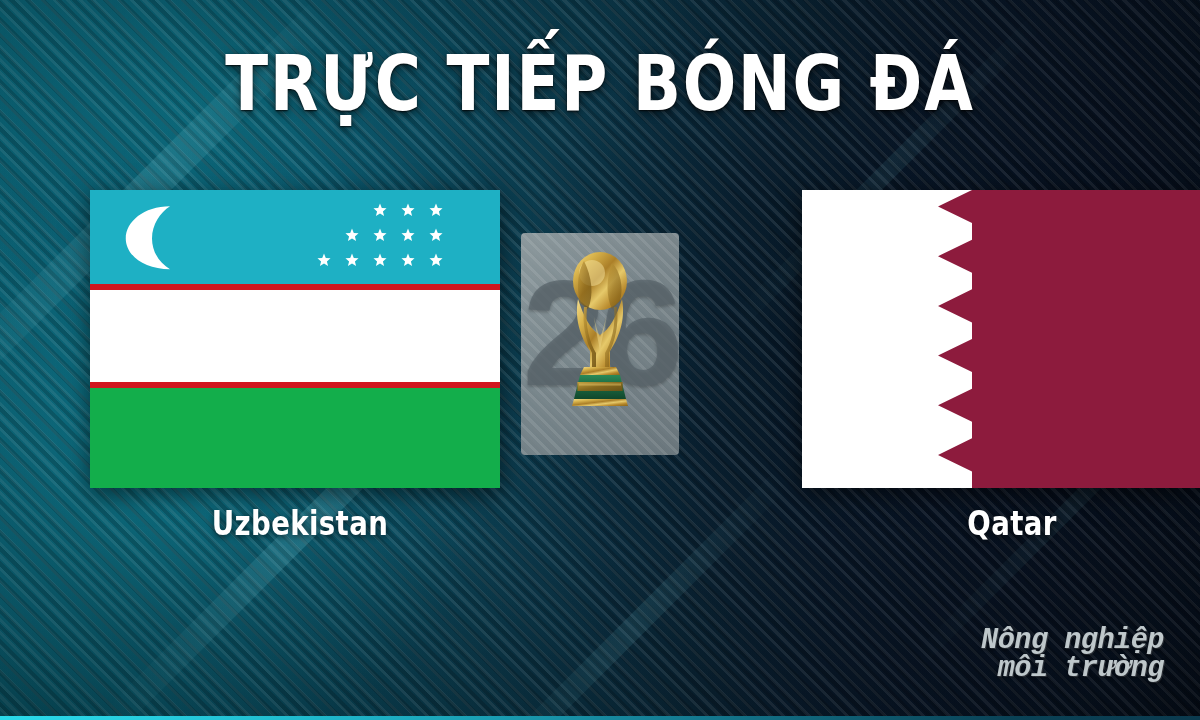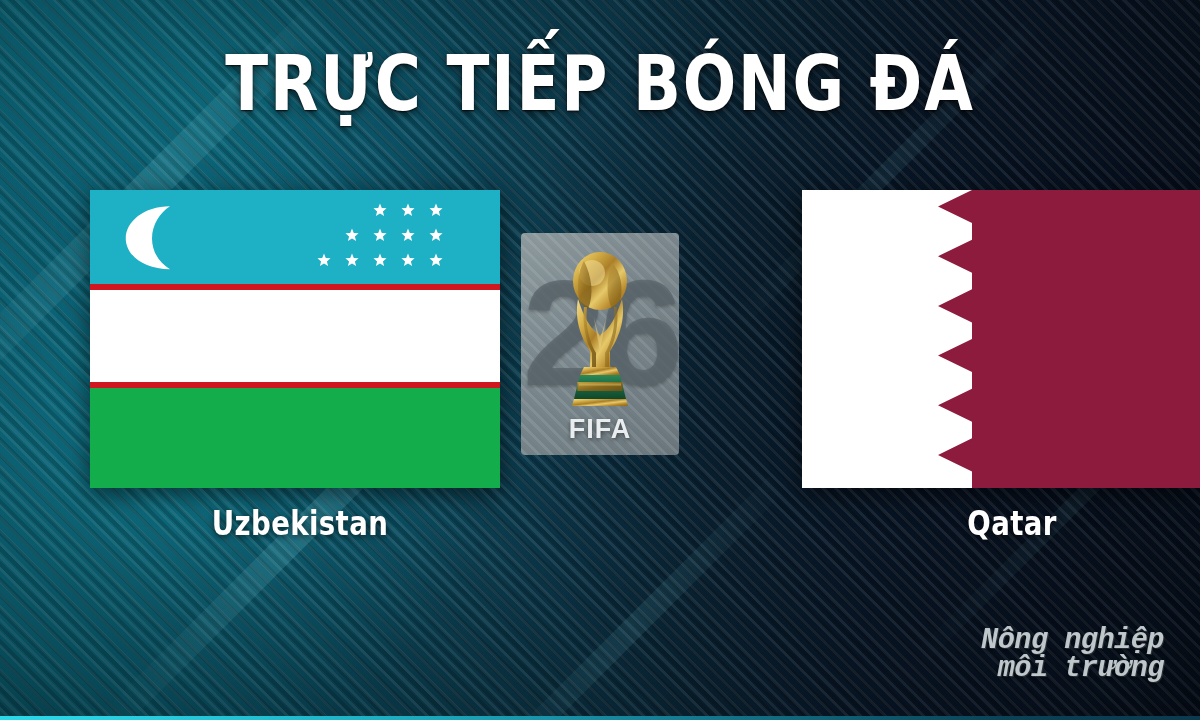--- a/index.html
+++ b/index.html
@@ -424,21 +424,20 @@
       <path d="M30 120 L62 120 L66 128 L26 128 Z" fill="url(#gold)"></path>
 
       <path d="M26 128 L66 128 L72 152 L20 152 Z" fill="url(#baseGreen)"></path>
 
       <rect x="23.4" y="135" width="45.2" height="9" fill="url(#goldDark)" opacity="0.95"></rect>
       <rect x="25" y="136.4" width="42" height="2.2" fill="#e0c066" opacity="0.5"></rect>
 
       <path d="M20 152 L72 152 L74 159 L18 159 Z" fill="url(#gold)"></path>
     </svg>
 
-    <div class="logo-fifa">FIFA</div>
   </div>
 
   <div class="watermark">
     <span class="w1">Nông nghiệp</span>
     <span class="w2">môi trường</span>
   </div>
 
   <div class="bottom-accent"></div>
 </div>
 

